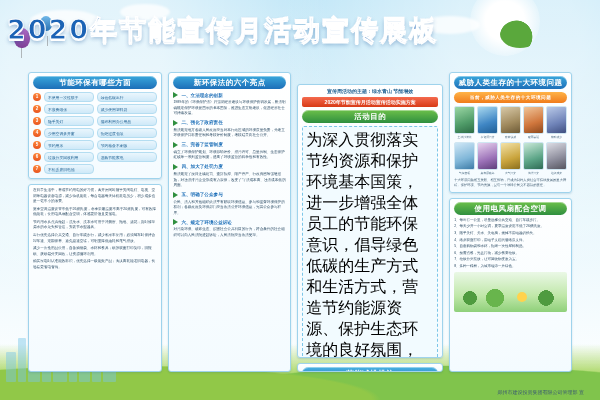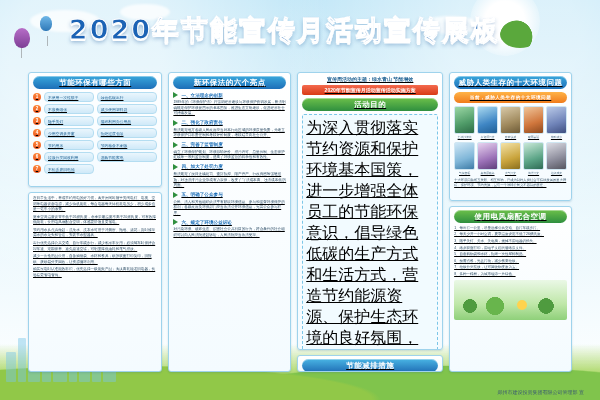--- a/index.html
+++ b/index.html
@@ -24,40 +24,40 @@
   
   .hill{position:absolute;bottom:0;left:0;width:600px;height:56px;
     background:radial-gradient(ellipse 70% 100% at 20% 100%, #8cc63f 0 60%, rgba(140,198,63,0) 62%),
                radial-gradient(ellipse 70% 100% at 75% 100%, #7ac143 0 60%, rgba(122,193,67,0) 62%),
                linear-gradient(rgba(167,214,94,0) 0%, #a7d65e 55%, #7cbb3a 100%);
     opacity:.95;}
   .city{position:absolute;bottom:18px;left:6px;width:120px;height:60px;opacity:.45;}
   .city i{position:absolute;bottom:0;background:#79c6e8;display:block;border-radius:1px;}
   .tree{position:absolute;border-radius:50%;}
   
-  .title-wrap{position:absolute;left:0;top:12px;width:500px;text-align:right;}
+  .title-wrap{position:absolute;left:7px;top:12px;width:500px;text-align:left;}
   .title{
     display:inline-block;font-size:27px;font-weight:bold;letter-spacing:2px;
     color:#1c63b5;
     -webkit-text-stroke:1px #ffffff;
     text-shadow:0 2px 0 #ffffff, 0 3px 4px rgba(20,80,150,.45);
     font-family:"DejaVu Sans","Liberation Sans",sans-serif;
   }
   
   .cols{position:absolute;left:28px;top:72px;width:544px;height:300px;display:flex;gap:6px;}
   .col{display:flex;flex-direction:column;gap:5px;}
   .c1{width:140px;}
   .c2{width:128px;}
-  .c3{width:152px;}
+  .c3{width:152px;margin-top:12px;}
   .c4{width:128px;}
   .panel{
     background:linear-gradient(#ffffff,#f4fbff);
     border:1px solid #9fd3ec;border-radius:3px;
     box-shadow:0 1px 2px rgba(30,90,140,.18);
-    padding:3px 4px 12px;overflow:hidden;text-decoration:underline;
+    padding:3px 4px 4px;overflow:hidden;
   }
   .hdr{
     height:13px;line-height:13px;border-radius:7px;text-align:center;
     color:#fff;font-size:7.5px;font-weight:bold;letter-spacing:.5px;
     background:linear-gradient(#3aa7dc,#1d6fb8);
     box-shadow:inset 0 1px 0 rgba(255,255,255,.4);
     margin-bottom:3px;
   }
   .hdr.green{background:linear-gradient(#6cc04a,#2f8f3f);}
   .hdr.blue2{background:linear-gradient(#49b4e4,#2170b6);}

